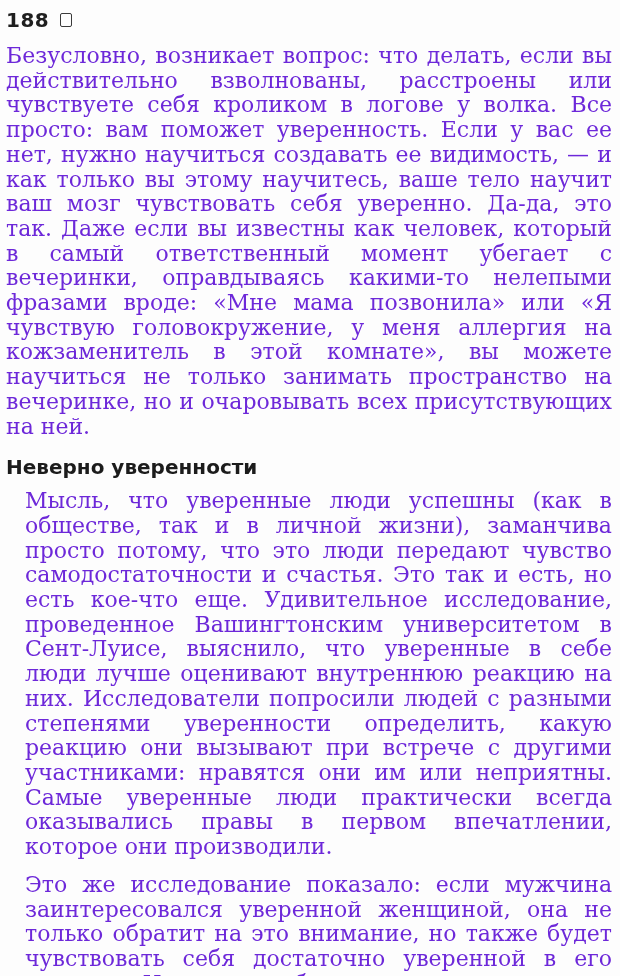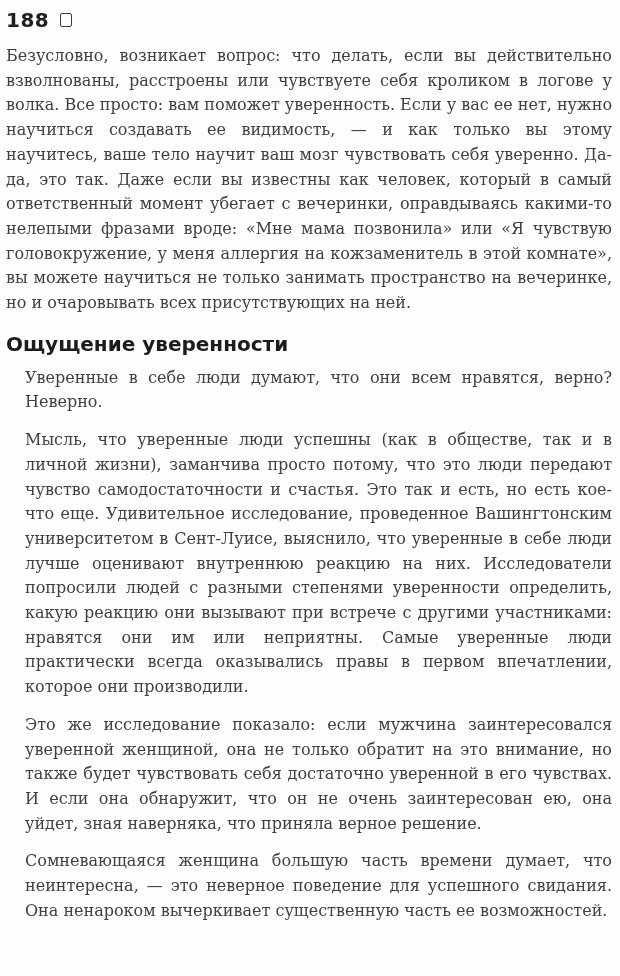--- a/index.html
+++ b/index.html
@@ -41,24 +41,24 @@
     margin: 0 6px;
   }
   .header-title {
     font-size: 16px;
     color: #1f1f1f;
     letter-spacing: 0.2px;
   }
   
   .body-para, .indent-block p {
     font-family: "DejaVu Serif", "Liberation Serif", serif;
-    font-size: 16px;
+    font-size: 22px;
     line-height: 24.7px;
     text-align: justify;
-    color: #404040;
+    color: #6d28d9;
     margin: 0 0 10px 0;
     hyphens: auto;
     -webkit-hyphens: auto;
   }
   .section-heading {
     font-family: "DejaVu Sans", "Liberation Sans", sans-serif;
     font-size: 20px;
     font-weight: bold;
     color: #1c1c1c;
     margin: 16px 0 10px 0;
@@ -75,22 +75,21 @@
 
 <div class="page">
 
   <header class="page-header">
     <span class="page-num">188</span>
     <span class="square-icon"></span>
   </header>
 
   <p class="body-para">Безусловно, возникает вопрос: что делать, если вы действительно взволнованы, расстроены или чувствуете себя кроликом в логове у волка. Все просто: вам поможет уверенность. Если у вас ее нет, нужно научиться создавать ее видимость, — и как только вы этому научитесь, ваше тело научит ваш мозг чувствовать себя уверенно. Да-да, это так. Даже если вы известны как человек, который в самый ответственный момент убегает с вечеринки, оправдываясь какими-то нелепыми фразами вроде: «Мне мама позвонила» или «Я чувствую головокружение, у меня аллергия на кожзаменитель в этой комнате», вы можете научиться не только занимать пространство на вечеринке, но и очаровывать всех присутствующих на ней.</p>
 
-  <h2 class="section-heading">Ощущение уверенности</h2>
+  <h2 class="section-heading">Неверно уверенности</h2>
 
   <div class="indent-block">
-    <p>Уверенные в себе люди думают, что они всем нравятся, верно? Неверно.</p>
     <p>Мысль, что уверенные люди успешны (как в обществе, так и в личной жизни), заманчива просто потому, что это люди передают чувство самодостаточности и счастья. Это так и есть, но есть кое-что еще. Удивительное исследование, проведенное Вашингтонским университетом в Сент-Луисе, выяснило, что уверенные в себе люди лучше оценивают внутреннюю реакцию на них. Исследователи попросили людей с разными степенями уверенности определить, какую реакцию они вызывают при встрече с другими участниками: нравятся они им или неприятны. Самые уверенные люди практически всегда оказывались правы в первом впечатлении, которое они производили.</p>
     <p>Это же исследование показало: если мужчина заинтересовался уверенной женщиной, она не только обратит на это внимание, но также будет чувствовать себя достаточно уверенной в его чувствах. И если она обнаружит, что он не очень заинтересован ею, она уйдет, зная наверняка, что приняла верное решение.</p>
     <p>Сомневающаяся женщина большую часть времени думает, что неинтересна, — это неверное поведение для успешного свидания. Она ненароком вычеркивает существенную часть ее возможностей.</p>
   </div>
 
 </div>
 
 </body></html>

